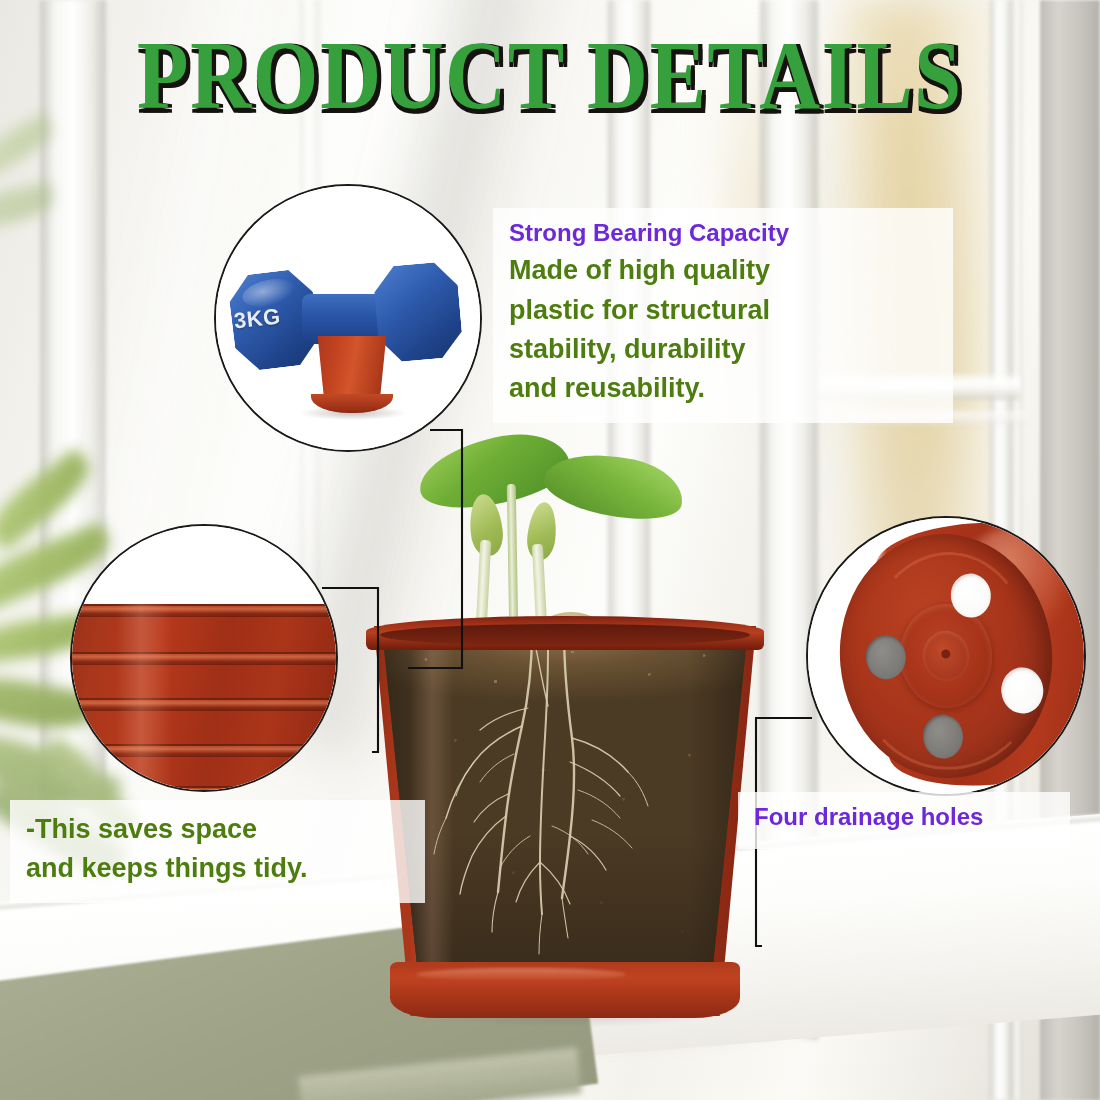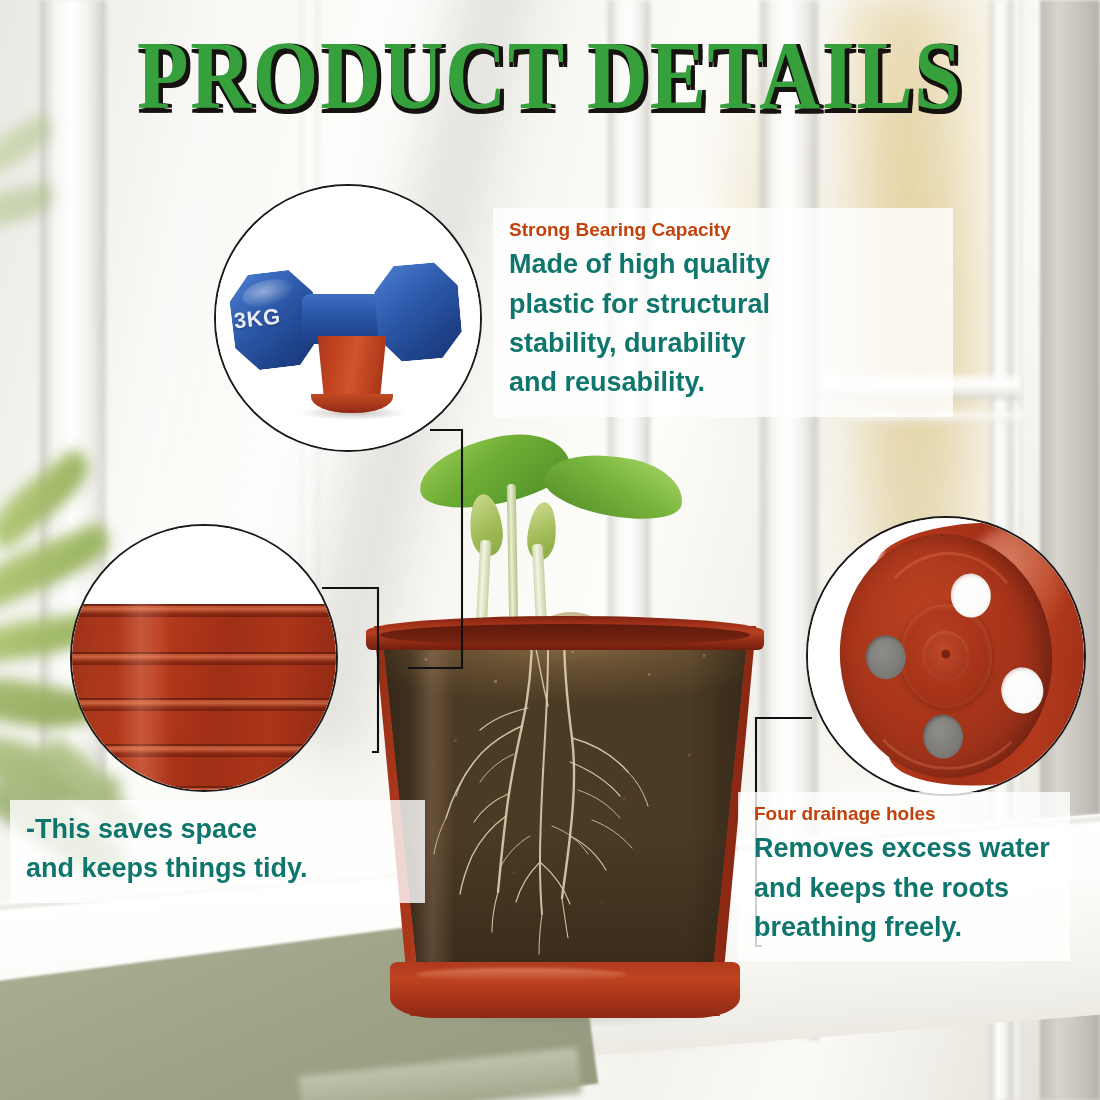--- a/index.html
+++ b/index.html
@@ -393,31 +393,31 @@
   
   .panel{
     position:absolute;
     background:rgba(255,255,255,.80);
     padding:10px 16px 14px 16px;
     z-index:26;
   }
   .panel h3{
     font-family:"Liberation Sans", sans-serif;
     font-weight:bold;
-    font-size:19px;
+    font-size:24px;
     line-height:1.22;
-    color:#c2410c;
+    color:#6d28d9;
     margin:0 0 4px 0;
   }
   .panel p{
     font-family:"Liberation Sans", sans-serif;
     font-weight:bold;
     font-size:27px;
     line-height:1.46;
-    color:#0f766e;
+    color:#4d7c0f;
     margin:0;
     white-space:pre-line;
   }
 
   #panel-bearing{ left:493px; top:208px; width:460px; }
   #panel-stack{   left:10px;  top:800px; width:415px; }
   #panel-drain{   left:738px; top:792px; width:332px; }
 </style>
 </head>
 <body>
@@ -587,18 +587,15 @@
 and reusability.</p>
   </div>
 
   <div class="panel" id="panel-stack">
     <p>-This saves space
 and keeps things tidy.</p>
   </div>
 
   <div class="panel" id="panel-drain">
     <h3>Four drainage holes</h3>
-    <p>Removes excess water
-and keeps the roots
-breathing freely.</p>
   </div>
 
 </div>
 
 </body></html>

